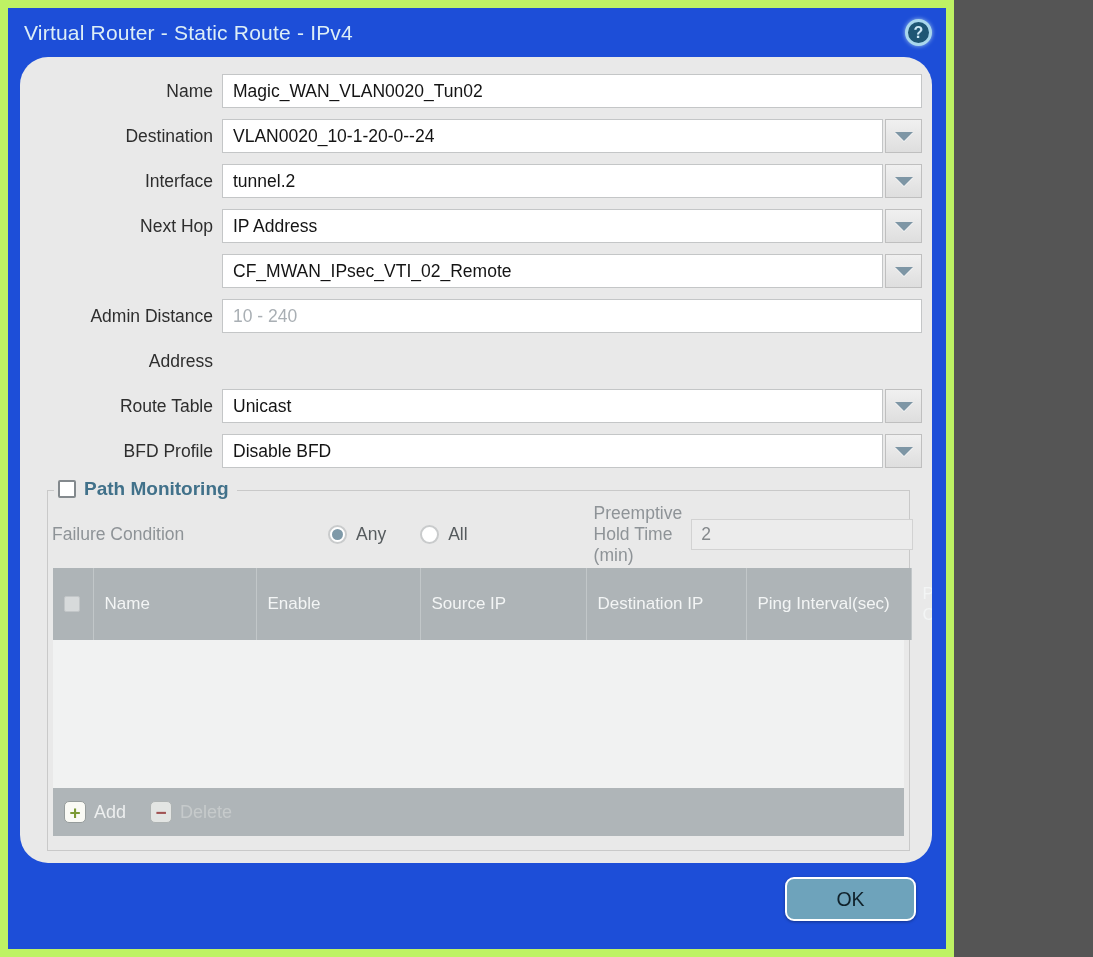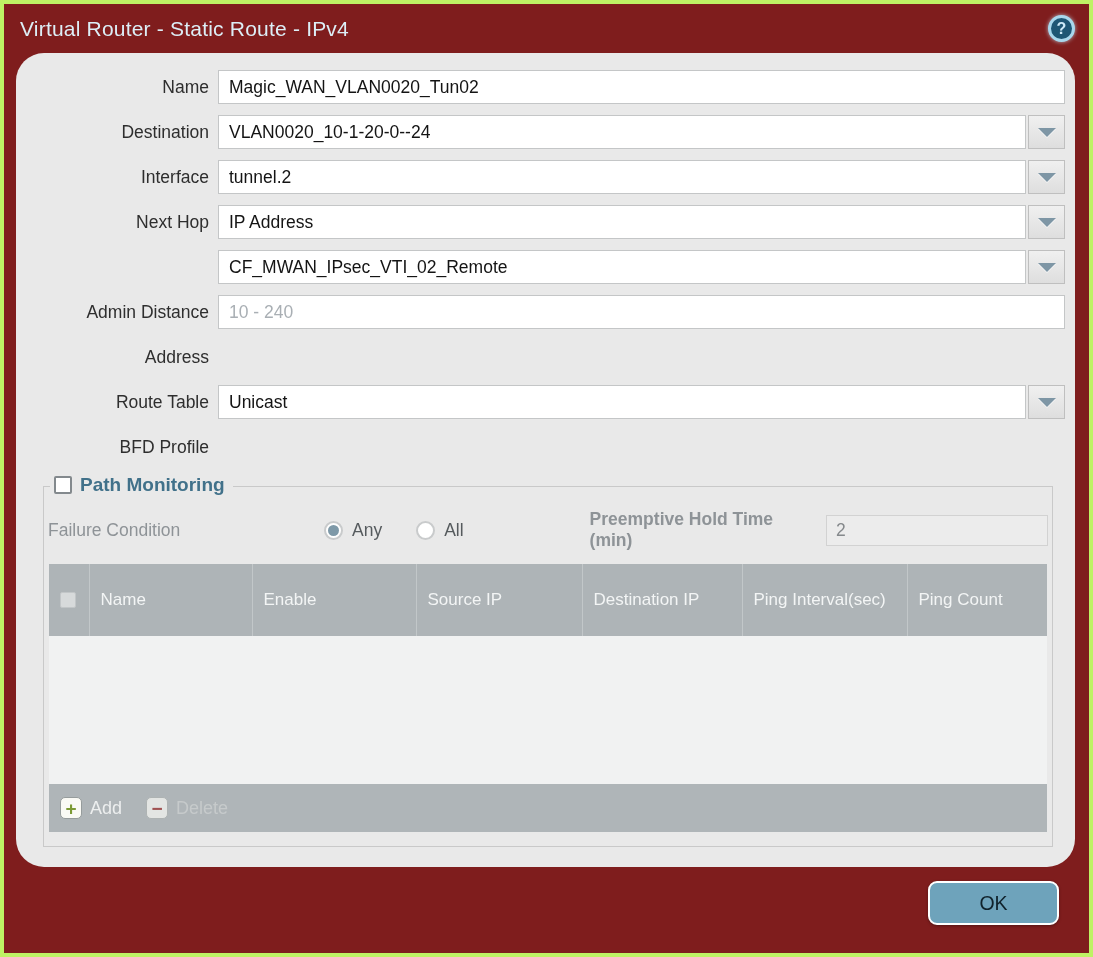--- a/index.html
+++ b/index.html
@@ -1,19 +1,19 @@
 <!DOCTYPE html>
 <html><head>
 <meta charset="utf-8">
 <style>
   * { margin:0; padding:0; box-sizing:border-box; }
   html,body { width:1093px; height:957px; font-family:"Liberation Sans", sans-serif; background:#555; }
   .window {
-    position:relative; width:1093px; height:957px;
-    background:#7f1d1d; border:4px solid #bef264; overflow:hidden;
+    position:relative; width:954px; height:957px;
+    background:#1d4ed8; border:8px solid #bef264; overflow:hidden;
   }
   
   .titlebar {
     position:absolute; top:0; left:0; right:0; height:49px;
     display:flex; align-items:center; padding:0 14px 0 16px;
   }
   .title {
     color:#DDEEF6; font-size:21px; letter-spacing:0.2px; flex:1;
     font-weight:400;
   }
@@ -75,21 +75,21 @@
   .dim-label { color:#8E9397; font-size:17.5px; }
   .fc-label { width:276px; text-align:left; padding-right:12px; flex:none; }
   .radio {
     width:19px; height:19px; border-radius:50%;
     background:#fff; border:2px solid #C9CBCC; flex:none;
     display:flex; align-items:center; justify-content:center; cursor:pointer;
   }
   .radio .dot { width:11px; height:11px; border-radius:50%; background:#7E99A8; }
   .radio-label { font-size:17.5px; color:#565B5E; margin:0 0 0 9px; }
   .gap28 { width:34px; flex:none; }
-  .pht-label { margin-left:126px;font-weight:bold; }
+  .pht-label { margin-left:126px; }
   .pht-input {
     margin-left:9px; width:222px; height:31px;
     background:#ECECEC; border:1px solid #D2D2D2;
     font-family:"Liberation Sans", sans-serif; font-size:17.5px; color:#85898C;
     padding:0 9px; outline:none;
   }
   
   .pm-table-wrap { margin:18px 1px 0 1px; }
   table.pm-table { width:100%; border-collapse:collapse; table-layout:fixed; }
   .pm-table th {
@@ -208,20 +208,26 @@
       <div class="field-wrap">
         <input class="text-input" type="text" value="Unicast" style="">
         <div class="dd-btn">
           <div class="dd-arrow"></div>
         </div>
       </div>
     </div>
 
     <div class="form-row">
       <div class="form-label">BFD Profile</div>
+      <div class="field-wrap">
+        <input class="text-input" type="text" value="Disable BFD" style="">
+        <div class="dd-btn">
+          <div class="dd-arrow"></div>
+        </div>
+      </div>
     </div>
 
     <div class="pm-box">
       <div class="pm-legend">
         <div class="pm-checkbox"></div>
         <div class="pm-title">Path Monitoring</div>
       </div>
 
       <div class="pm-cond-row">
         <div class="dim-label fc-label">Failure Condition</div>

